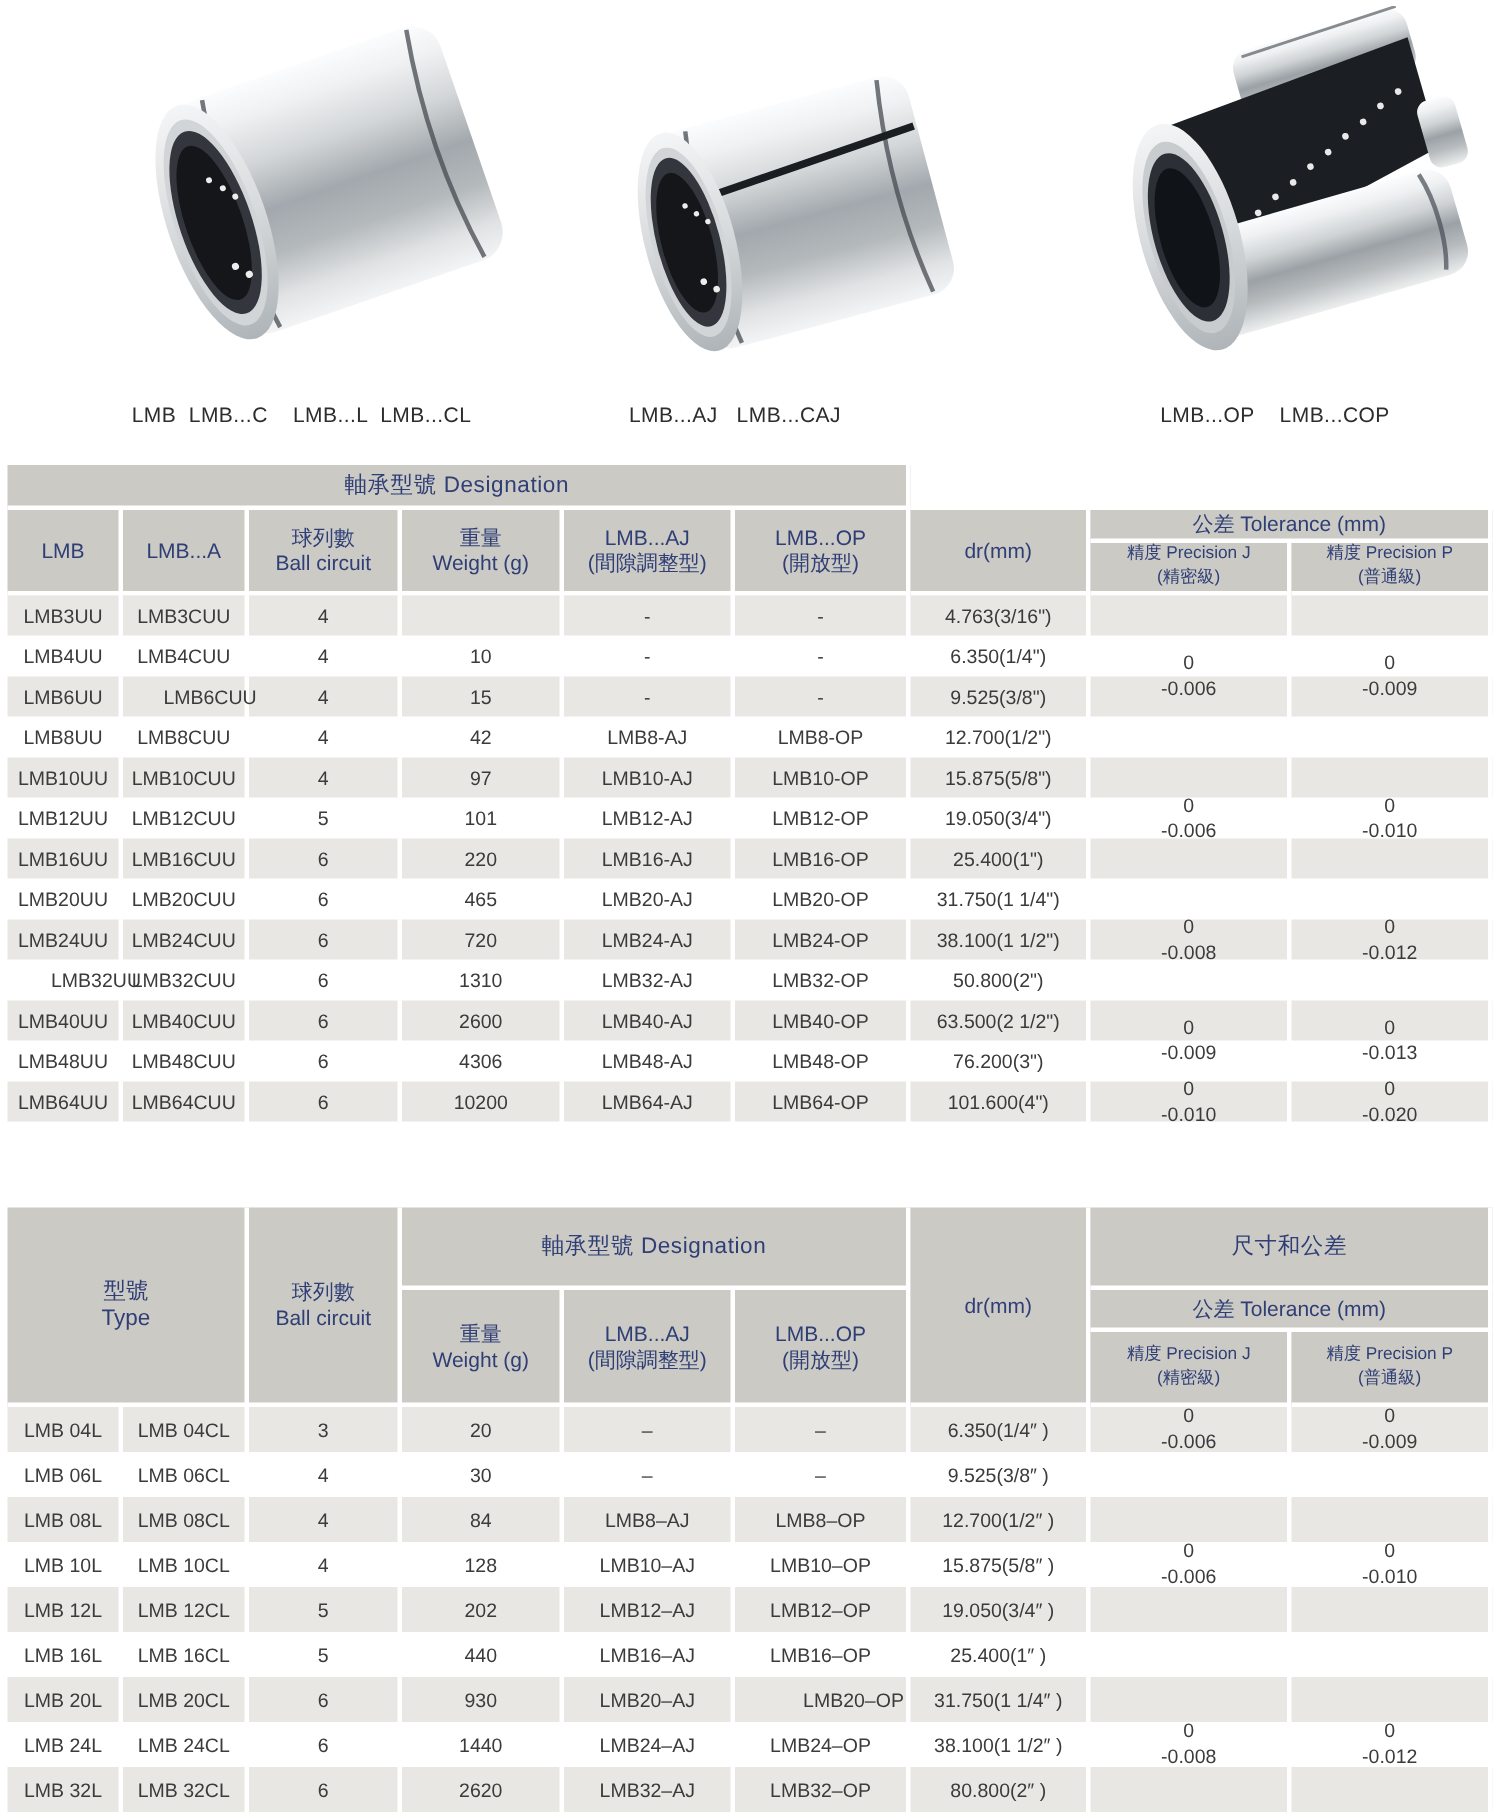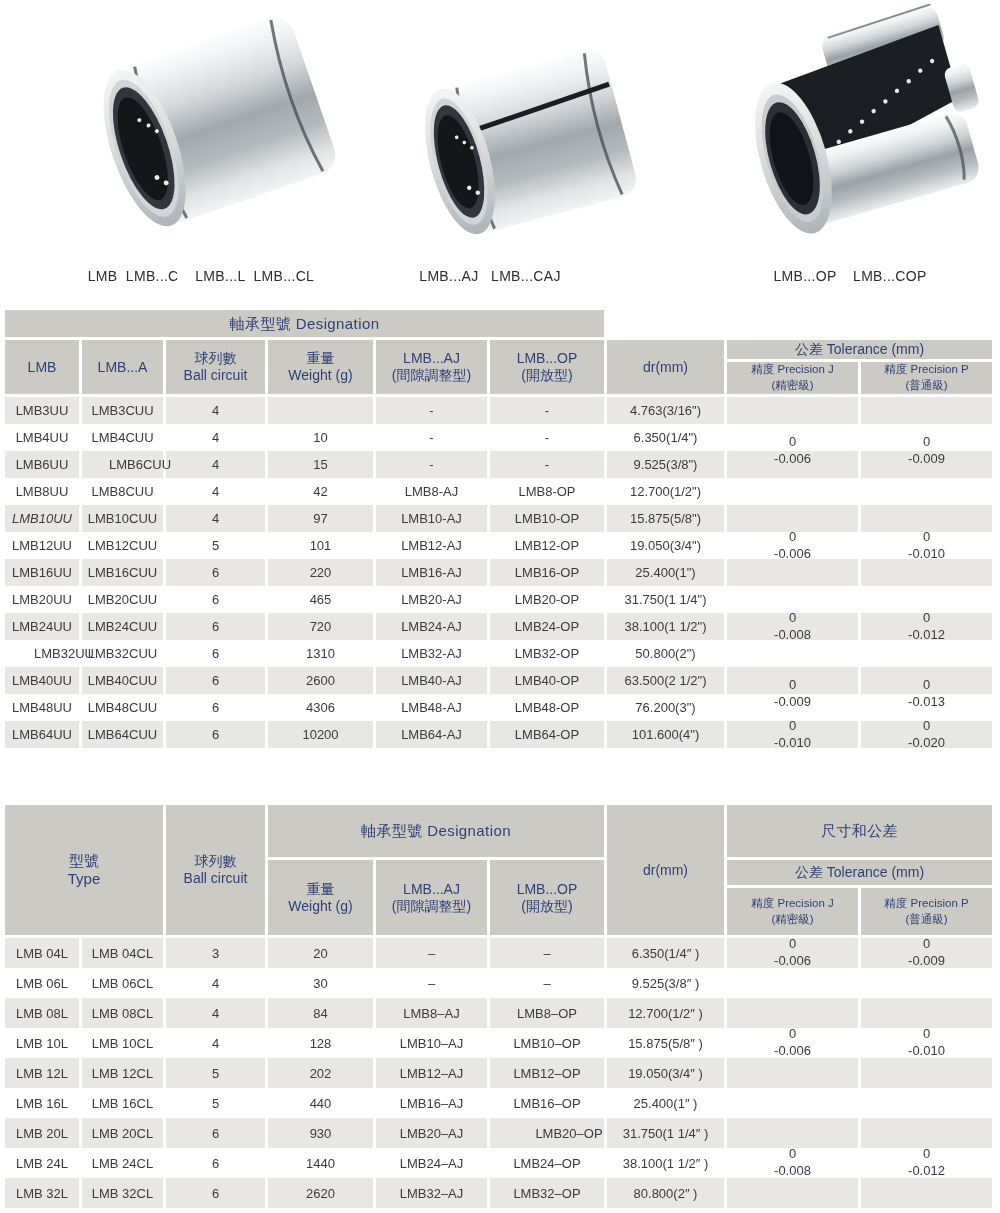--- a/index.html
+++ b/index.html
@@ -222,21 +222,21 @@
       <div class="cell" style="grid-area: 3 / 5;">-</div>
       <div class="cell" style="grid-area: 3 / 6;">-</div>
       <div class="cell" style="grid-area: 3 / 7;">9.525(3/8")</div>
       <div class="cell" style="grid-area: 4 / 1;">LMB8UU</div>
       <div class="cell" style="grid-area: 4 / 2; text-align: center;">LMB8CUU</div>
       <div class="cell" style="grid-area: 4 / 3;">4</div>
       <div class="cell" style="grid-area: 4 / 4;">42</div>
       <div class="cell" style="grid-area: 4 / 5;">LMB8-AJ</div>
       <div class="cell" style="grid-area: 4 / 6;">LMB8-OP</div>
       <div class="cell" style="grid-area: 4 / 7;">12.700(1/2")</div>
-      <div class="cell" style="grid-area: 5 / 1; font-style: italic;">LMB10UU</div>
+      <div class="cell" style="grid-area: 5 / 1;">LMB10UU</div>
       <div class="cell" style="grid-area: 5 / 2;">LMB10CUU</div>
       <div class="cell" style="grid-area: 5 / 3;">4</div>
       <div class="cell" style="grid-area: 5 / 4;">97</div>
       <div class="cell" style="grid-area: 5 / 5;">LMB10-AJ</div>
       <div class="cell" style="grid-area: 5 / 6;">LMB10-OP</div>
       <div class="cell" style="grid-area: 5 / 7;">15.875(5/8")</div>
       <div class="cell tol" style="grid-area: 5 / 8 / span 3;"><div>0</div><div>-0.006</div></div>
       <div class="cell tol" style="grid-area: 5 / 9 / span 3;"><div>0</div><div>-0.010</div></div>
       <div class="cell" style="grid-area: 6 / 1;">LMB12UU</div>
       <div class="cell" style="grid-area: 6 / 2;">LMB12CUU</div>

